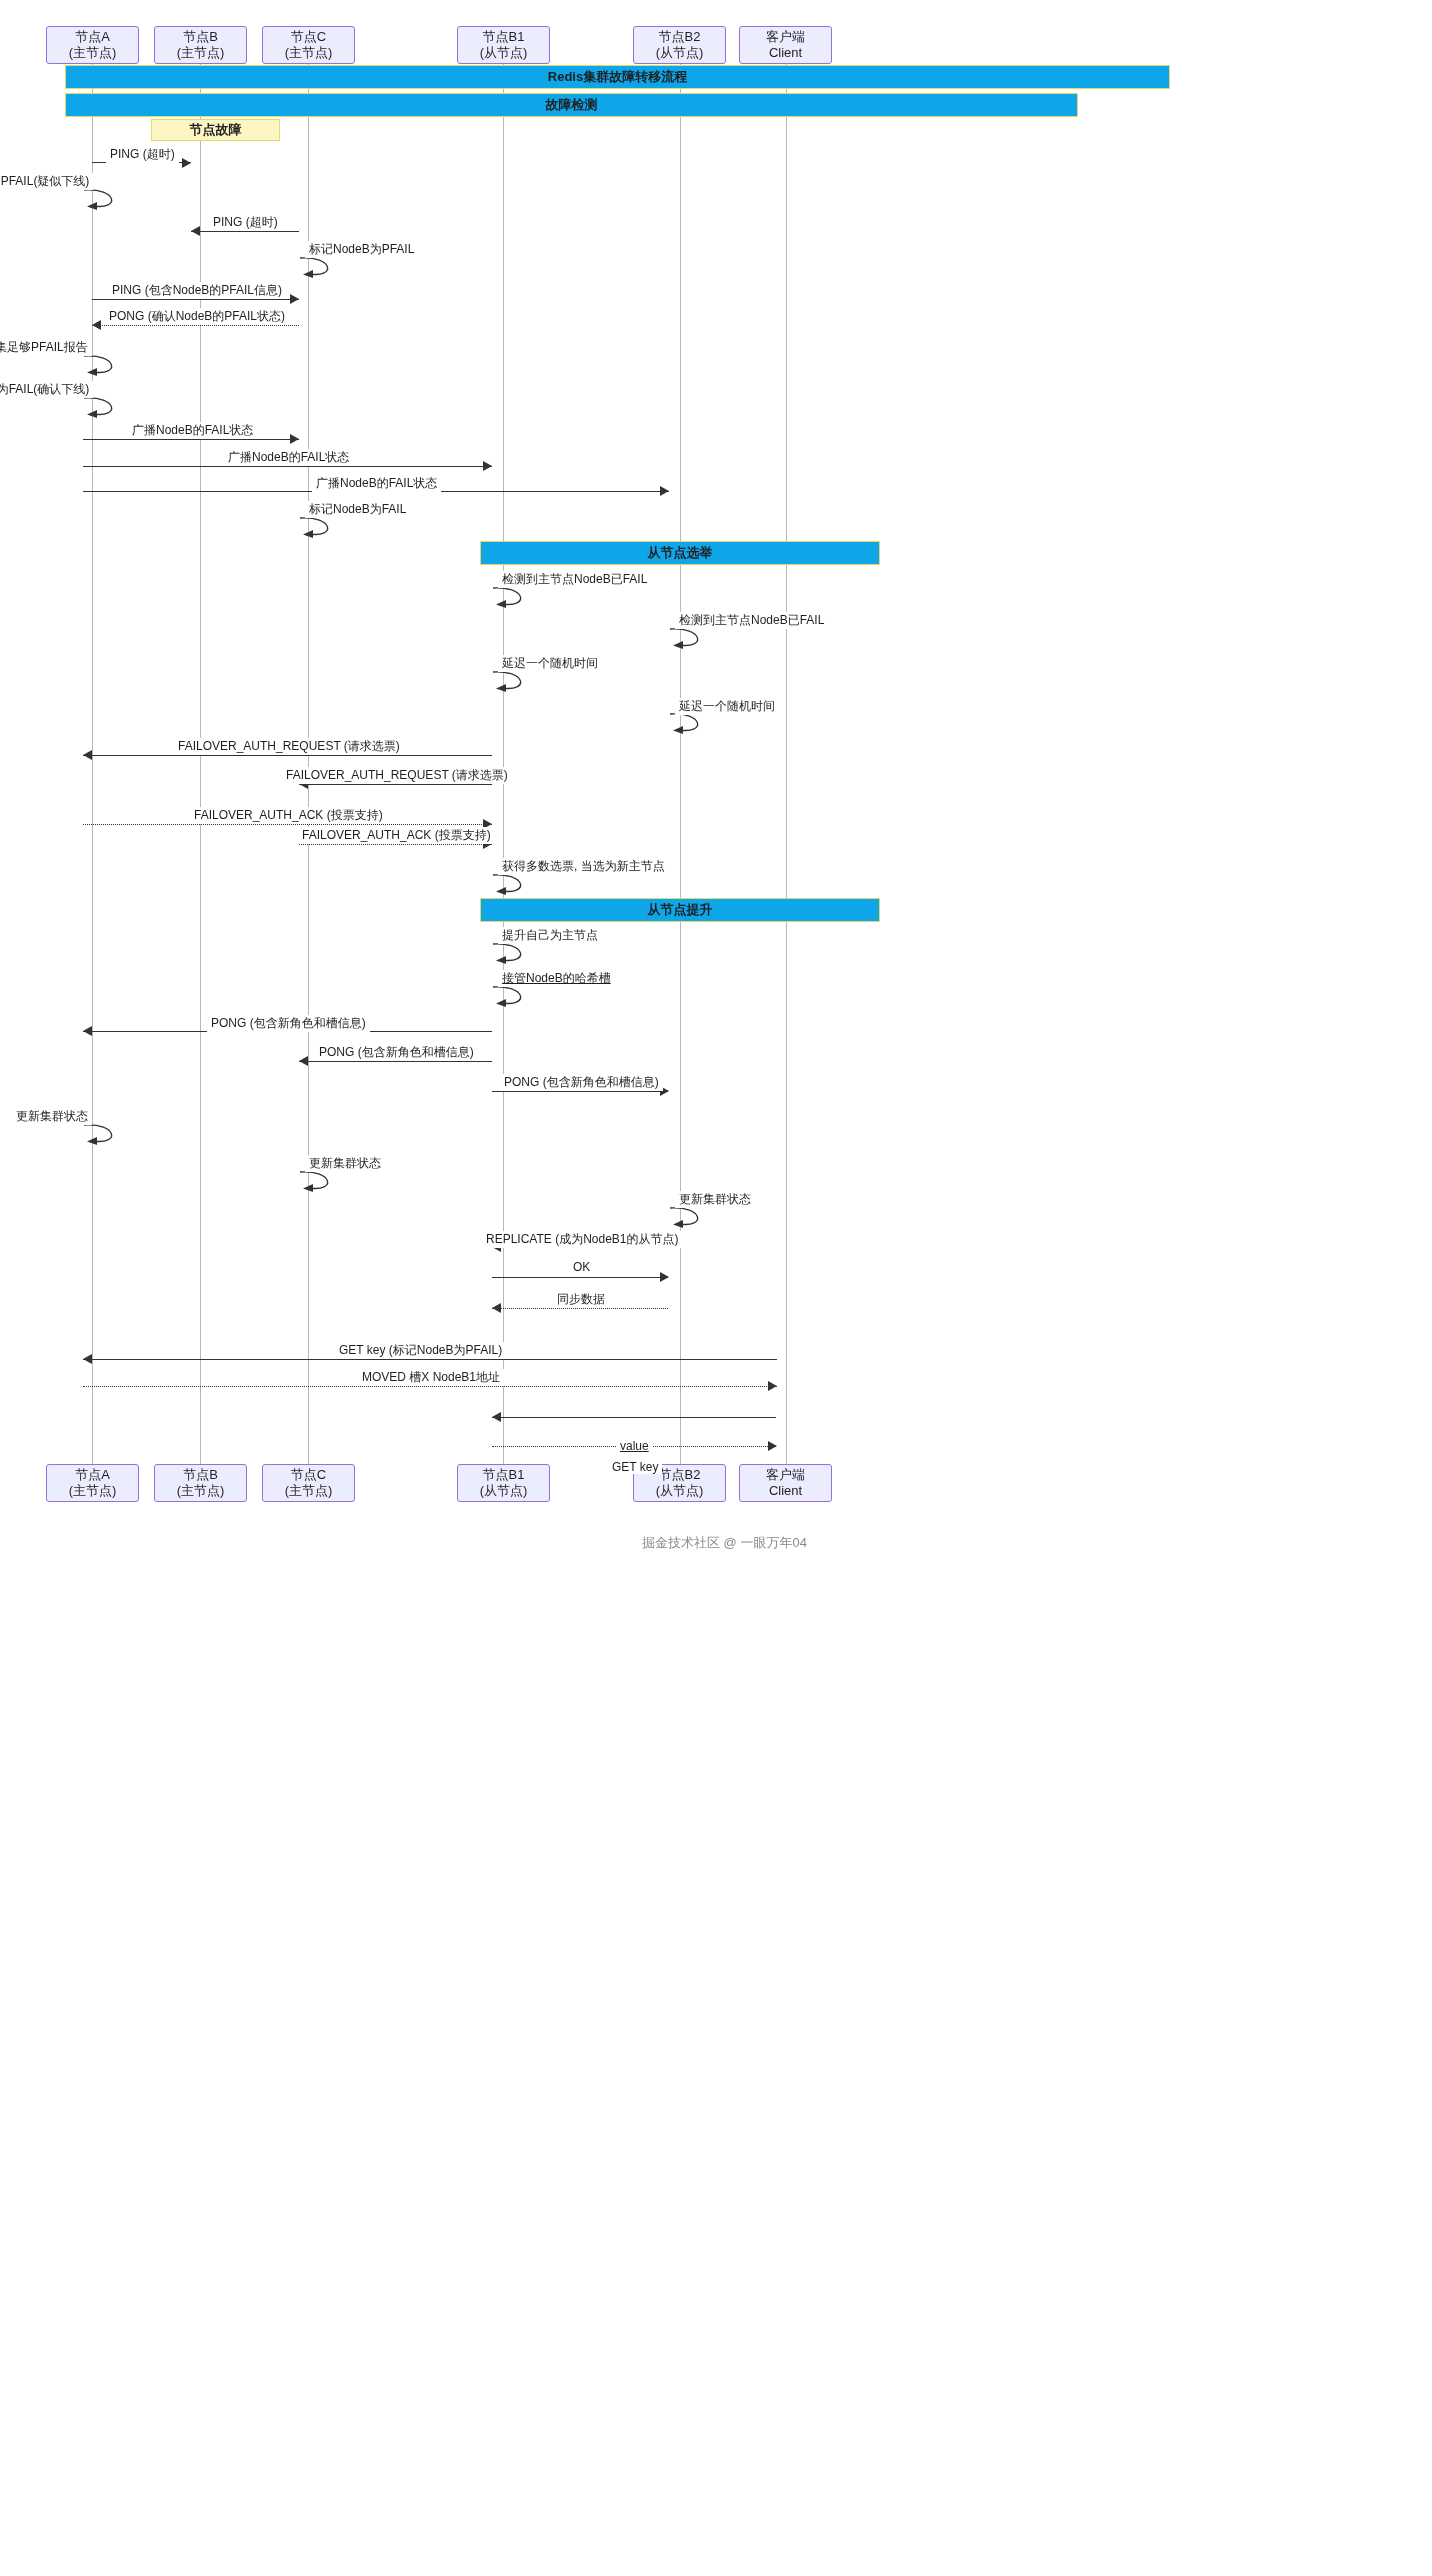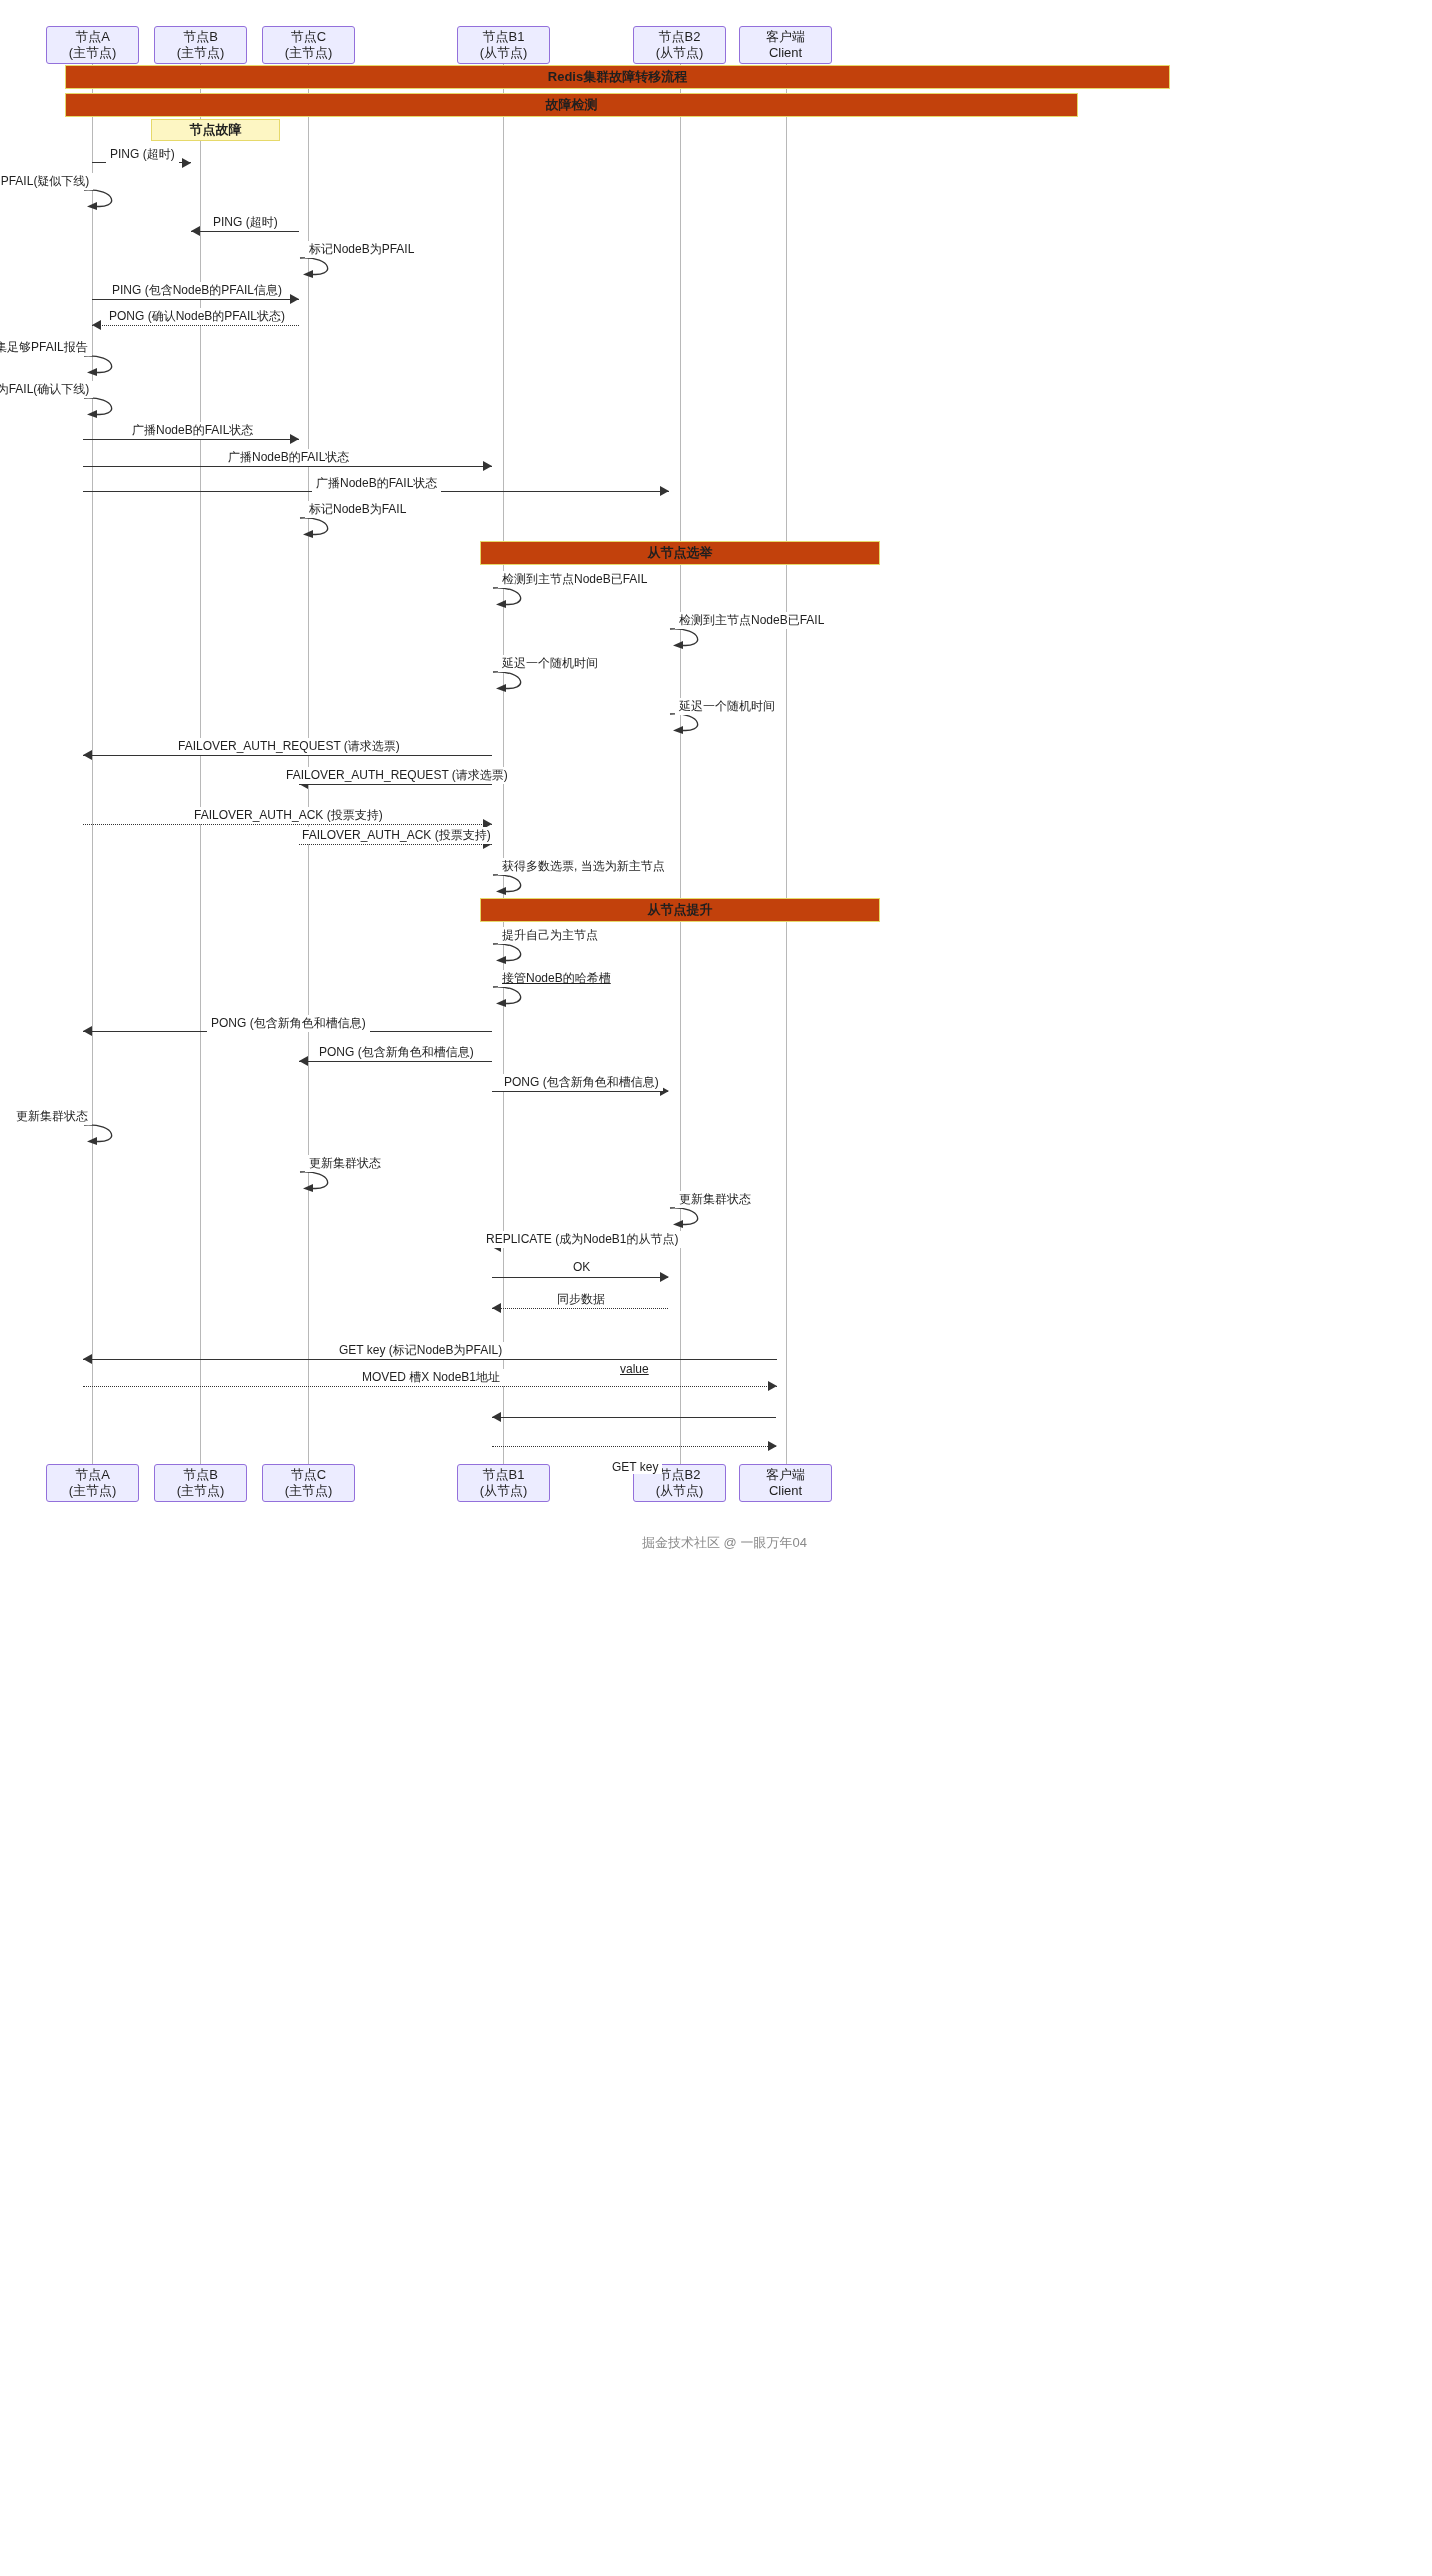--- a/index.html
+++ b/index.html
@@ -3,21 +3,21 @@
 <meta charset="utf-8">
 <style>
   html,body{margin:0;padding:0;background:#ffffff;}
   body{width:1433px;height:2576px;font-family:"Liberation Sans","DejaVu Sans",sans-serif;}
   #stage{position:relative;width:1433px;height:2576px;overflow:hidden;}
   .lifeline{position:absolute;width:1px;background:#b8b8b8;}
   .actor{position:absolute;box-sizing:border-box;background:#ececff;border:1px solid #9370db;
          border-radius:3px;display:flex;flex-direction:column;align-items:center;justify-content:center;
          font-size:13px;color:#1f1f1f;line-height:1.25;text-align:center;}
   .actor span{display:block;}
-  .band{position:absolute;box-sizing:border-box;background:#c2410c;border:1px solid #e6d96a;
+  .band{position:absolute;box-sizing:border-box;background:#0ea5e9;border:1px solid #e6d96a;
         display:flex;align-items:center;justify-content:center;font-size:13px;font-weight:bold;color:#1f1f1f;}
   .note{position:absolute;box-sizing:border-box;background:#fdf6c3;border:1px solid #e6d96a;
         display:flex;align-items:center;justify-content:center;font-size:13px;font-weight:bold;color:#1f1f1f;}
   .msg{position:absolute;height:0;border-top:1.3px solid #333;}
   .msg.dotted{border-top:1.3px dotted #333;}
   .arrowhead{position:absolute;width:0;height:0;border-top:5px solid transparent;
              border-bottom:5px solid transparent;}
   .arrow-right{border-left:9px solid #333;}
   .arrow-left{border-right:9px solid #333;}
   .mlabel{position:absolute;font-size:12px;color:#1f1f1f;white-space:nowrap;
@@ -144,21 +144,21 @@
     <div class="arrowhead arrow-left" style="top: 1354px; left: 83px;"></div>
     <div class="mlabel" style="top: 1342px; left: 335px;">GET key (标记NodeB为PFAIL)</div>
     <div class="msg dotted" style="left: 83px; top: 1386px; width: 694px;"></div>
     <div class="arrowhead arrow-right" style="top: 1381px; left: 768px;"></div>
     <div class="mlabel" style="top: 1369px; left: 358px;">MOVED 槽X NodeB1地址</div>
     <div class="msg" style="left: 492px; top: 1417px; width: 284px;"></div>
     <div class="arrowhead arrow-left" style="top: 1412px; left: 492px;"></div>
     <div class="mlabel" style="top: 1460px; left: 608px;">GET key</div>
     <div class="msg dotted" style="left: 492px; top: 1446px; width: 284px;"></div>
     <div class="arrowhead arrow-right" style="top: 1441px; left: 768px;"></div>
-    <div class="mlabel" style="top: 1362px; left: 616px; text-decoration: underline;">value</div>
+    <div class="mlabel" style="top: 1439px; left: 616px; text-decoration: underline;">value</div>
     <div class="selfloop" style="left: 83px; top: 188px;">
       <svg width="46" height="26" viewBox="0 0 46 26">
         <path d="M1 2 C 34 0, 38 22, 10 18" fill="none" stroke="#333" stroke-width="1.3"></path>
         <polygon points="14,14 4,18.5 14,22" fill="#333"></polygon>
       </svg>
     </div>
     <div class="mlabel" style="top: 173px; left: -76px;">标记NodeB为PFAIL(疑似下线)</div>
     <div class="selfloop" style="left: 299px; top: 256px;">
       <svg width="46" height="26" viewBox="0 0 46 26">
         <path d="M1 2 C 34 0, 38 22, 10 18" fill="none" stroke="#333" stroke-width="1.3"></path>

